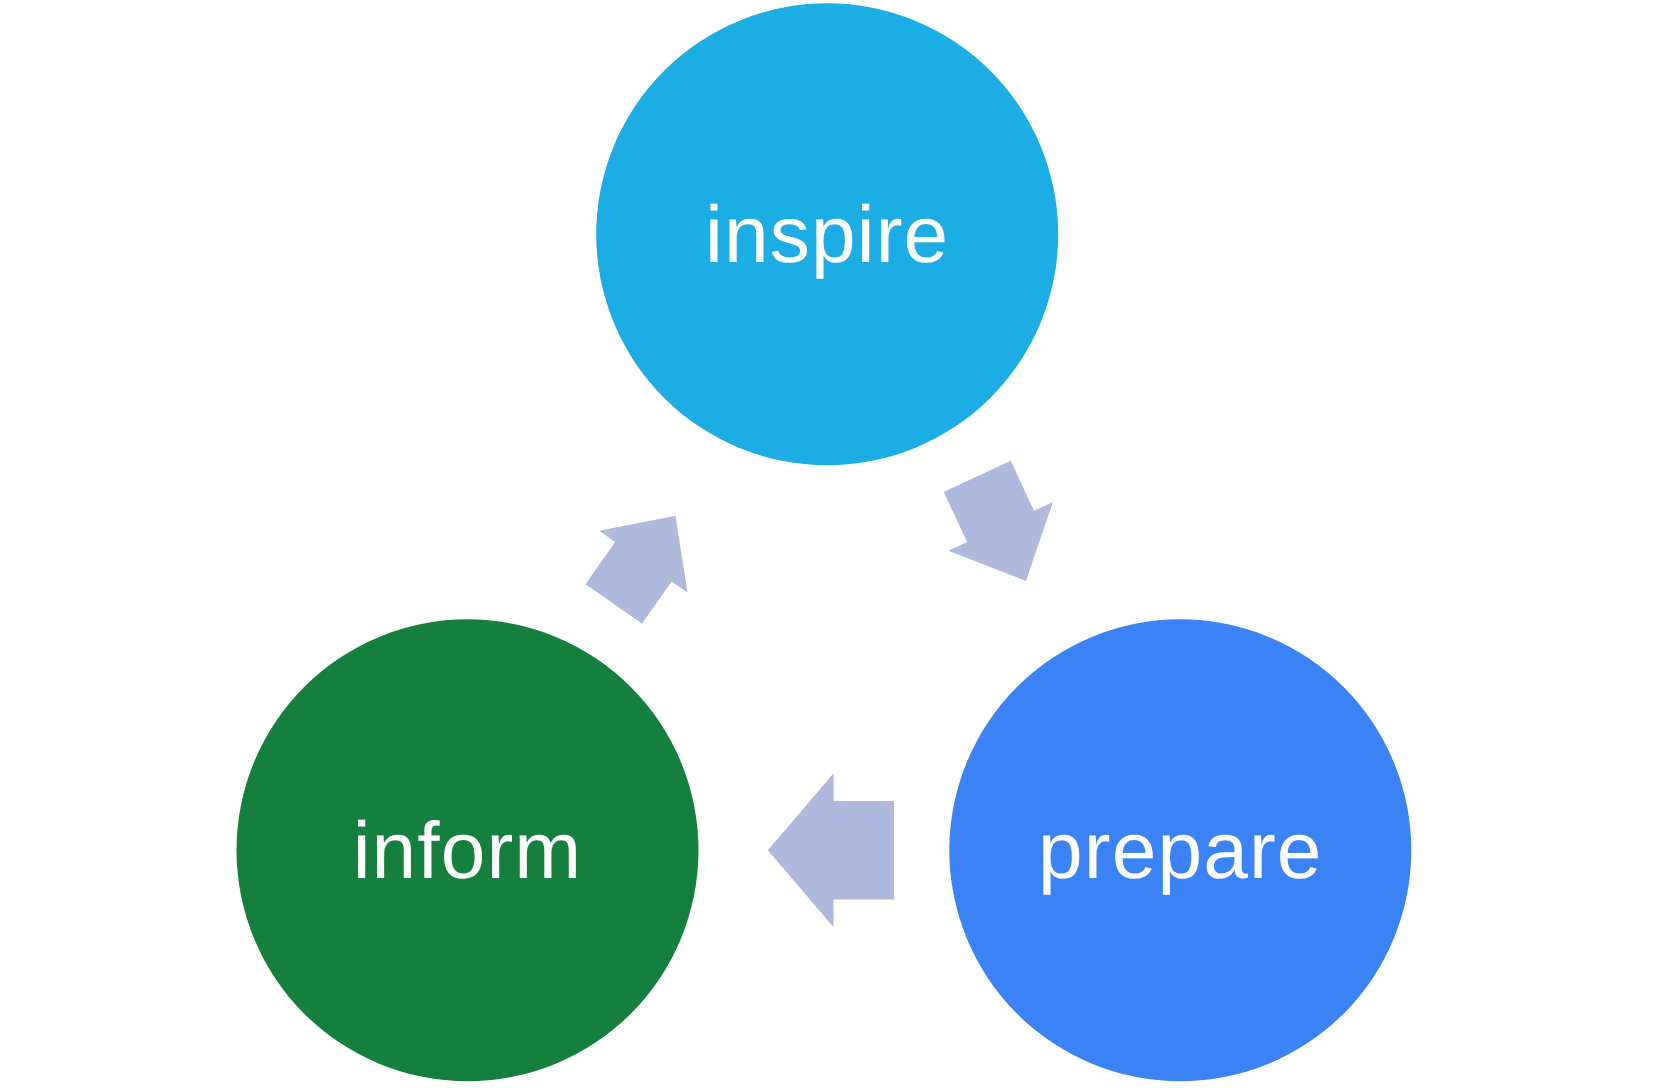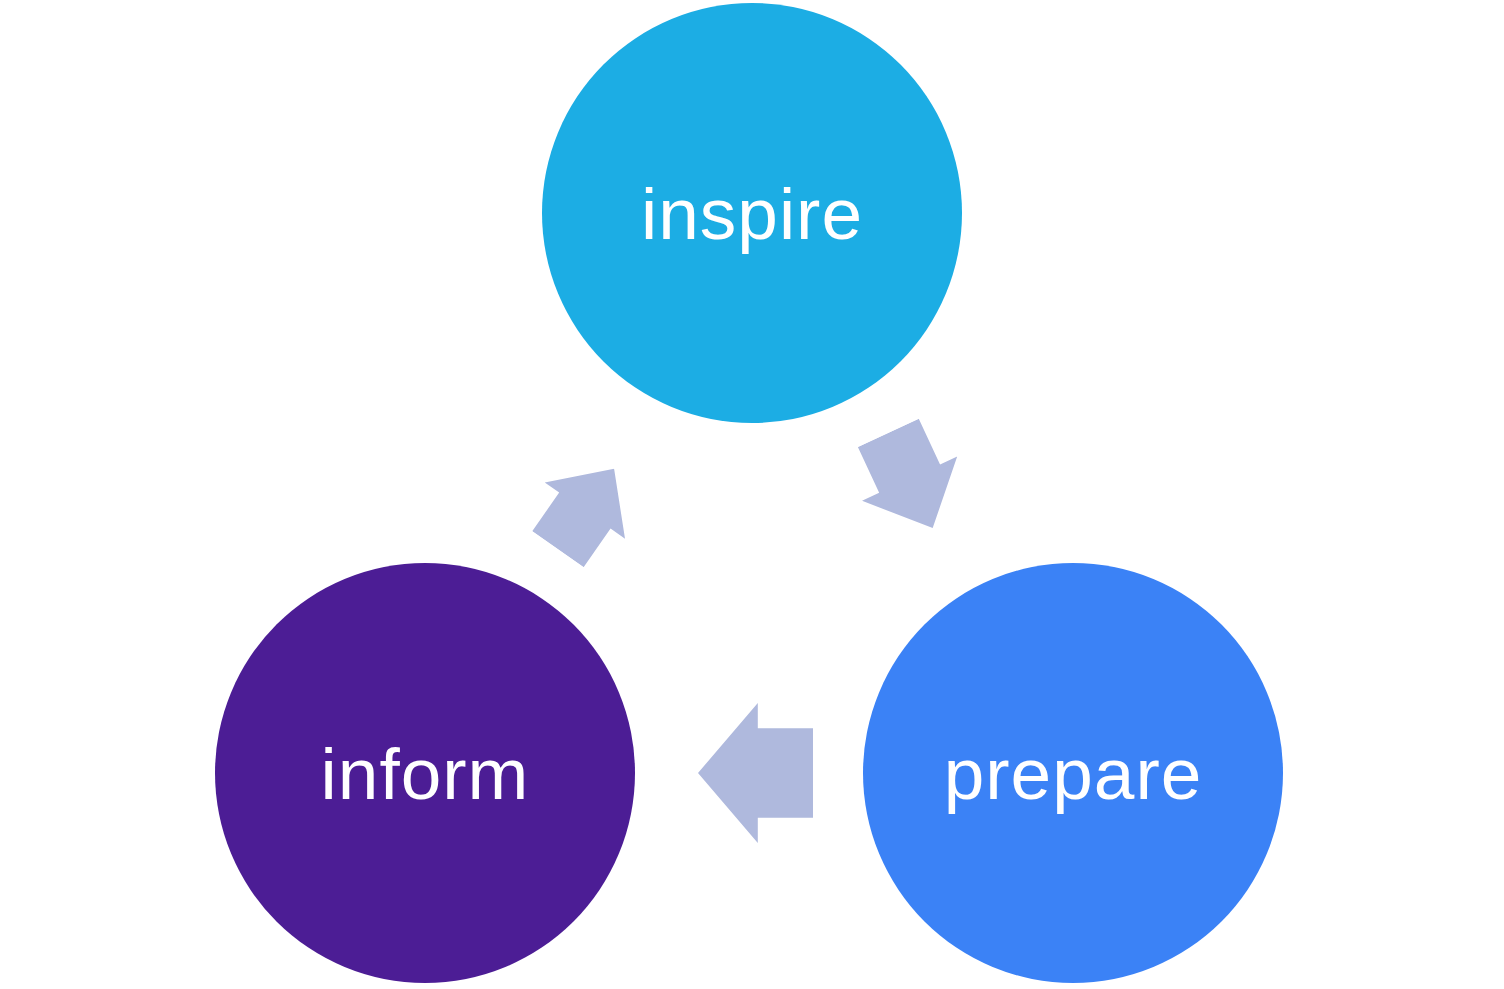--- a/index.html
+++ b/index.html
@@ -62,21 +62,21 @@
 <div class="canvas">
 
   <div class="circle" id="circle-inspire" style="background: rgb(28, 173, 228);">
     <span class="label">inspire</span>
   </div>
 
   <div class="circle" id="circle-prepare" style="background: #3b82f6;">
     <span class="label">prepare</span>
   </div>
 
-  <div class="circle" id="circle-inform" style="background: #4c1d95;">
+  <div class="circle" id="circle-inform" style="background: #15803d;">
     <span class="label">inform</span>
   </div>
 
   <svg class="arrow" id="arrow-inspire-to-prepare" viewBox="0 0 100 100" preserveAspectRatio="none">
     <polygon points="0,18 48,18 48,0 100,50 48,100 48,82 0,82" fill="#AFB9DD"></polygon>
   </svg>
 
   <svg class="arrow" id="arrow-prepare-to-inform" viewBox="0 0 100 100" preserveAspectRatio="none">
     <polygon points="0,18 48,18 48,0 100,50 48,100 48,82 0,82" fill="#AFB9DD"></polygon>
   </svg>

